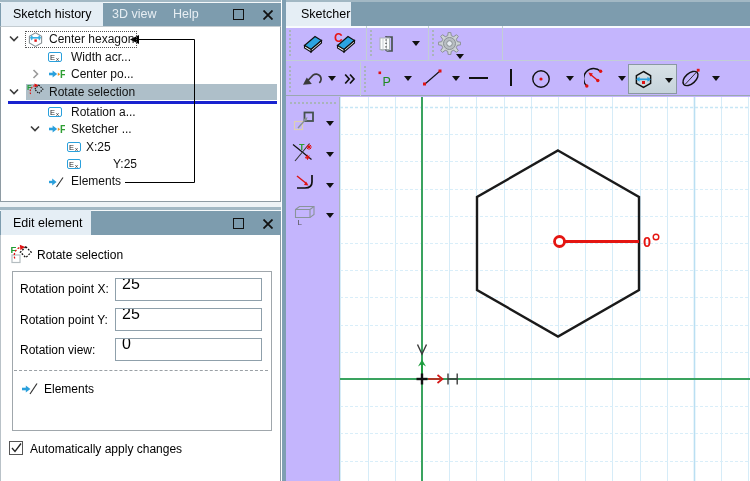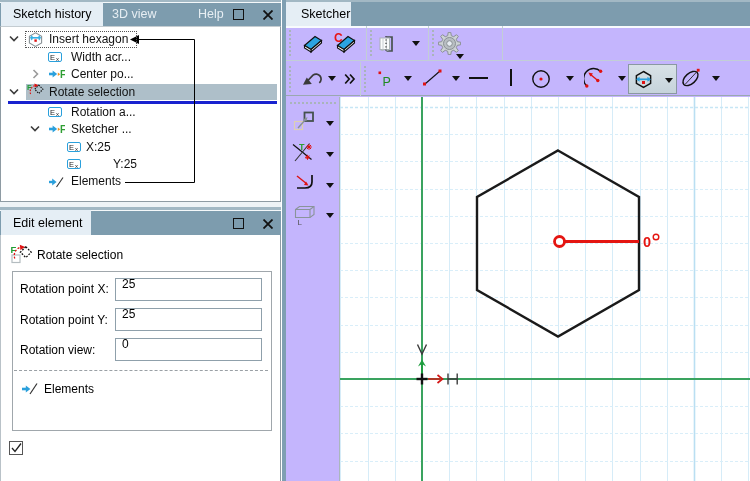--- a/index.html
+++ b/index.html
@@ -14,50 +14,50 @@
 .tabtxt { font-size:12.5px; }
 
 .trow { position:absolute; left:0; height:18px; font-size:12px; color:#111;
   display:flex; align-items:center; white-space:nowrap; }
 .chev { position:absolute; width:12px; height:12px; }
 
 .vgrip { background:repeating-linear-gradient(to bottom,#a9b4ba 0 2px,rgba(0,0,0,0) 2px 4px); width:2px; }
 .hgrip { background:repeating-linear-gradient(to right,#a9b4ba 0 2px,rgba(0,0,0,0) 2px 4px); height:2px; }
 .dd { width:0; height:0; border-left:4px solid rgba(0,0,0,0);
   border-right:4px solid rgba(0,0,0,0); border-top:5px solid #111; position:absolute; }
-input.fld { position:absolute; border:1px solid #8fa0ab; font-size:12px;
+input.fld { position:absolute; border:1px solid #8fa0ab; font-size:16px;
   font-family:"Liberation Sans",sans-serif; padding:0 0 12px 6px; background:#fff; color:#000; }
 </style>
 </head>
 <body>
 <div id="stage">
 
   <div class="abs" style="left:0;top:0;width:281px;height:235px;">
     <div class="abs" style="left:0;top:0;width:281px;height:2px;background:#a2b8c4;"></div>
     <div class="abs" style="left:0;top:2px;width:281px;height:1px;background:#f4f8fa;"></div>
     <div class="abs tabbar" style="left:0;top:3px;width:281px;height:23px;"></div>
     <div class="abs tab-active" style="left:1px;top:2px;width:102px;height:24px;"></div>
     <div class="abs tabtxt" style="left:13px;top:7px;">Sketch history</div>
     <div class="abs tabtxt tab-inactive" style="left:112px;top:7px;text-align:center;">3D view</div>
-    <div class="abs tabtxt tab-inactive" style="left:198px;top:7px;">Help</div>
+    <div class="abs tabtxt tab-inactive" style="left:173px;top:7px;">Help</div>
 
     <div class="abs" style="left:233px;top:9px;width:11px;height:11px;border:1.8px solid #111;"></div>
     <svg class="abs" style="left:263px;top:10px;" width="10" height="10">
         <path d="M0.5 0.5 L9.5 9.5 M9.5 0.5 L0.5 9.5" stroke="#111" stroke-width="1.8"></path>
       </svg>
 
     <div class="abs" style="left:0;top:26px;width:281px;height:176px;background:#fff;border:1px solid #8e9ba3;border-top:1px solid #c4ccd1;">
       <div id="tree" style="position:relative;width:279px;height:174px;">
         <div class="abs" style="left:25px;top:57px;width:251px;height:16px;background:#aebfc9;"></div>
         <div class="abs" style="left:7px;top:74px;width:269px;height:3px;background:#1822cf;"></div>
         <svg class="abs" style="left:0;top:0;" width="279" height="174">
           <path d="M137 12.5 H193.5 V155.5 H124" stroke="#000" stroke-width="1" fill="none"></path>
           <path d="M129 12.5 l9 -4.5 v9 z" fill="#000"></path>
         </svg>
-        <div class="trow" style="top:3px;left:48px;">Insert hexagon</div>
+        <div class="trow" style="top:3px;left:48px;">Center hexagon</div>
         <div class="abs" style="left:24px;top:3.5px;width:112px;height:17px;border:1px dotted #555;"></div>
         <div class="trow" style="top:20.5px;left:70px;">Width acr...</div>
         <div class="trow" style="top:38px;left:70px;">Center po...</div>
         <div class="trow" style="top:56px;left:48px;">Rotate selection</div>
         <div class="trow" style="top:75.5px;left:70px;">Rotation a...</div>
         <div class="trow" style="top:93px;left:70px;">Sketcher ...</div>
         <div class="trow" style="top:110.5px;left:85px;">X:25</div>
         <div class="trow" style="top:128px;left:85px;margin-left:27px;">Y:25</div>
         <div class="trow" style="top:145px;left:70px;">Elements</div>
 
@@ -160,20 +160,21 @@
         <svg class="abs" style="left:20px;top:146px;" width="17" height="14">
             <path d="M1 8 h4.5" stroke="#2ba0dc" stroke-width="2.6"></path>
             <path d="M4.8 4.4 L9.4 8 L4.8 11.6 z" fill="#2ba0dc"></path>
             <path d="M9 13 L16 2.5" stroke="#333" stroke-width="1.2"></path>
           </svg>
         <div class="abs" style="left:43px;top:147px;">Elements</div>
         <div class="abs" style="left:8px;top:206px;width:14px;height:14px;border:1px solid #555;background:#fff;"></div>
         <svg class="abs" style="left:10px;top:208px;" width="11" height="10">
             <path d="M1 5 L4 8.5 L10 0.5" stroke="#222" stroke-width="1.3" fill="none"></path>
           </svg>
+        <div class="abs" style="left:29px;top:207px;">Automatically apply changes</div>
       </div>
     </div>
   </div>
 
   <div class="abs" style="left:282px;top:0;width:4px;height:481px;background:#7f9fb2;"></div>
 
   <div class="abs" style="left:286px;top:0;width:560px;height:481px;background:#c4b5fd;">
     <div class="abs tabbar" style="left:0;top:0;width:464px;height:26px;"></div>
     <div class="abs tab-active" style="left:0;top:2px;width:65px;height:24px;"></div>
     <div class="abs" style="left:0;top:0;width:464px;height:2px;background:#a2b8c4;"></div>

